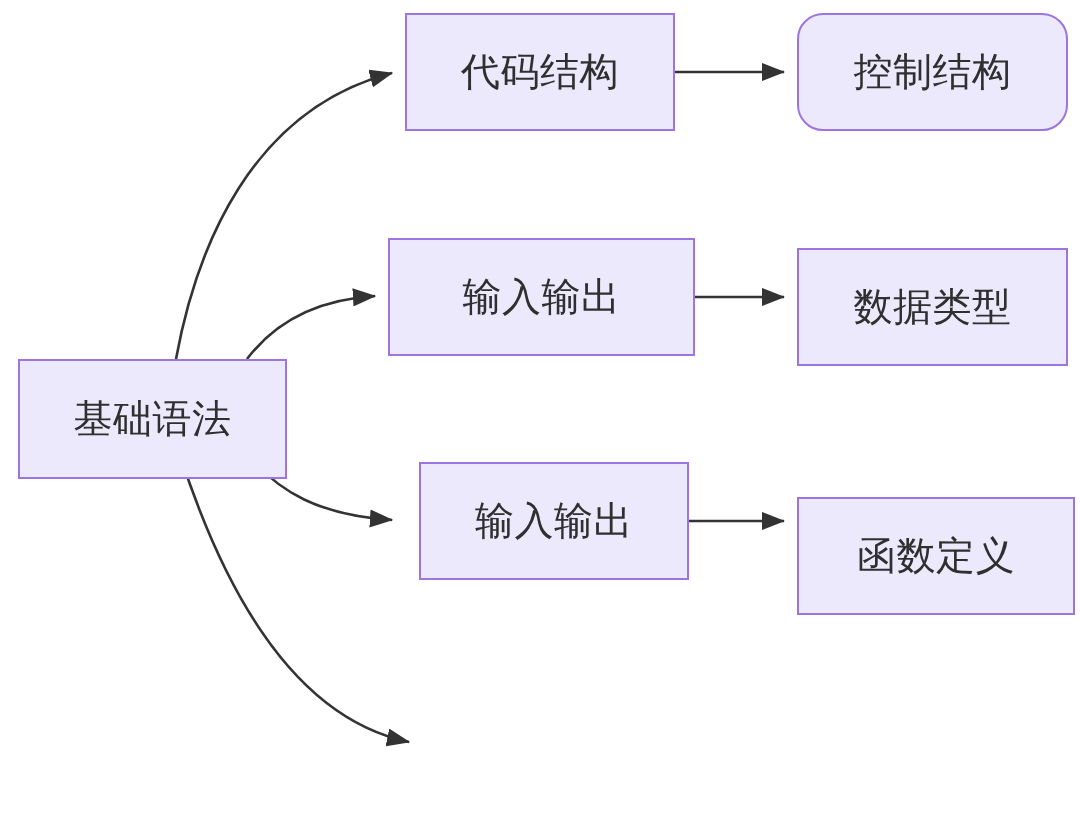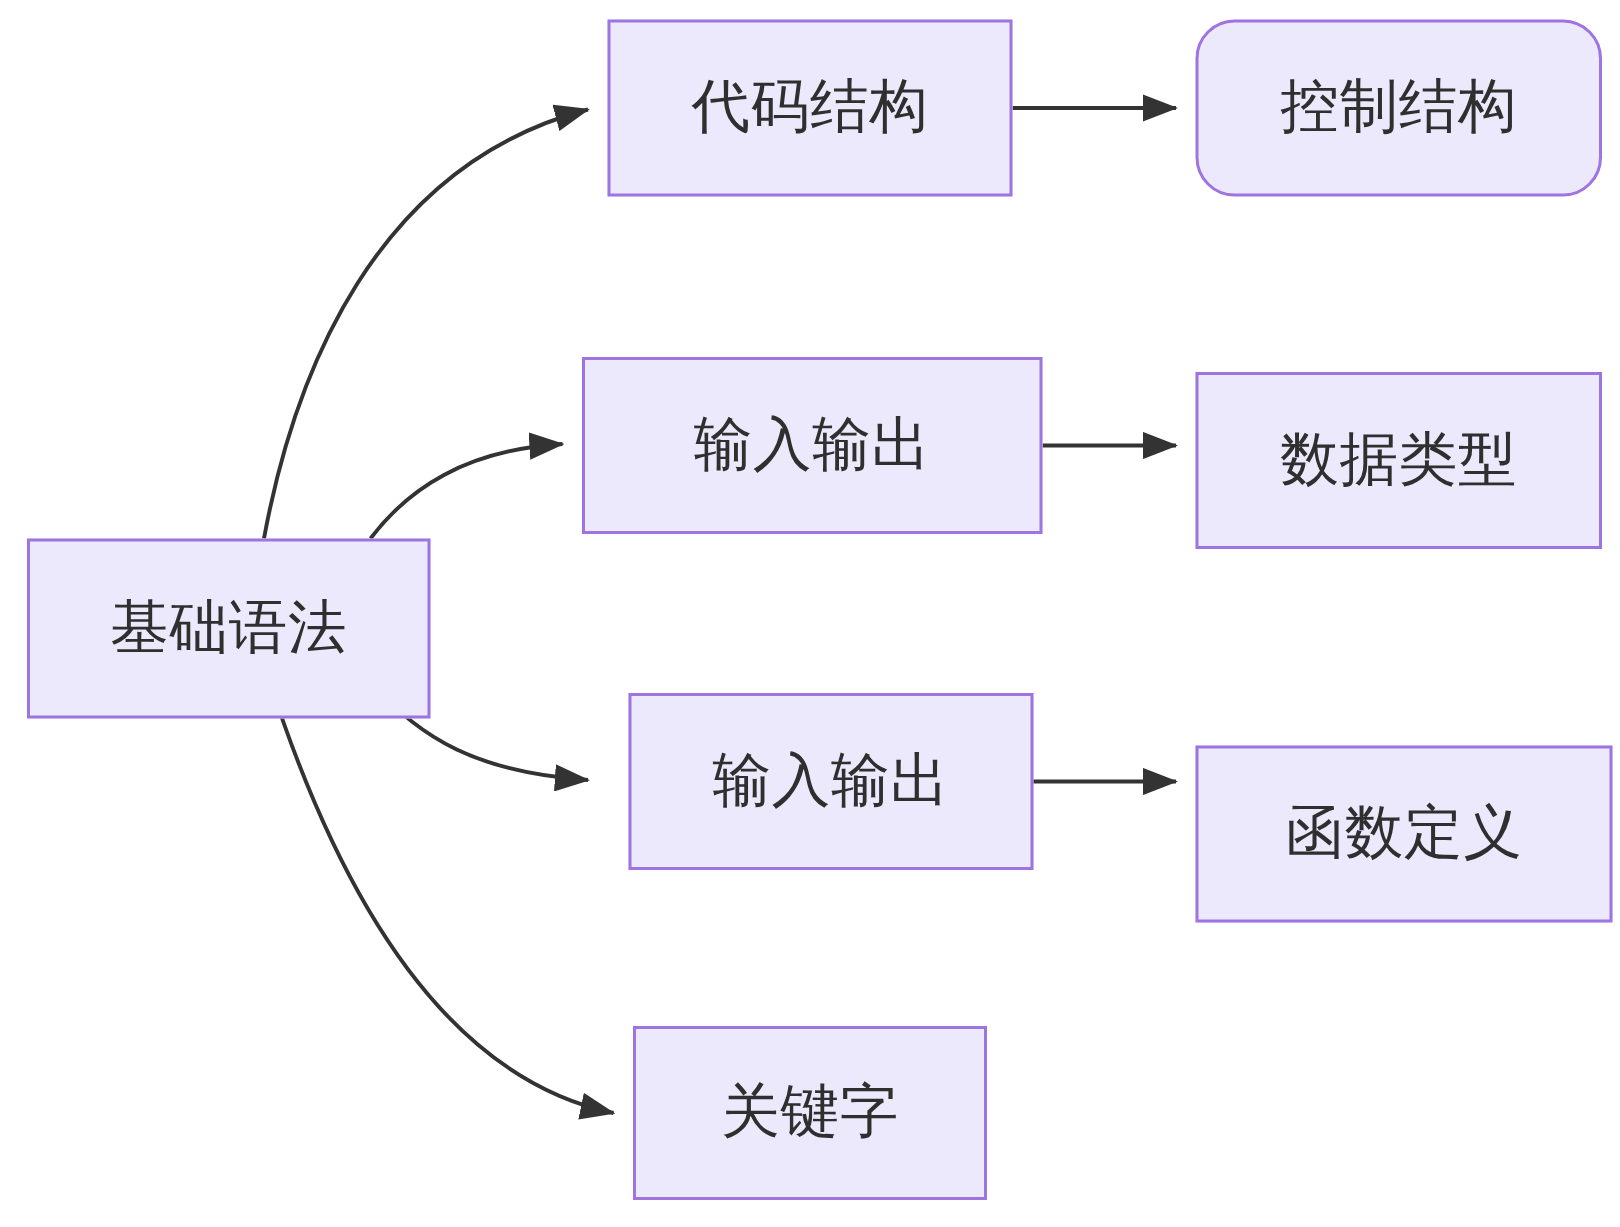--- a/index.html
+++ b/index.html
@@ -94,17 +94,14 @@
   </div>
 
   <div class="node" style="left:419px; top:462px; width:270px; height:118px;">
     <span class="node-label">输入输出</span>
   </div>
 
   <div class="node" style="left:797px; top:462px; width:278px; height:118px;margin-top:35px;">
     <span class="node-label">函数定义</span>
   </div>
 
-  <div class="node" style="left:422px; top:684px; width:236px; height:116px;">
-    <span class="node-label">关键字</span>
-  </div>
 
 </div>
 
 </body></html>

